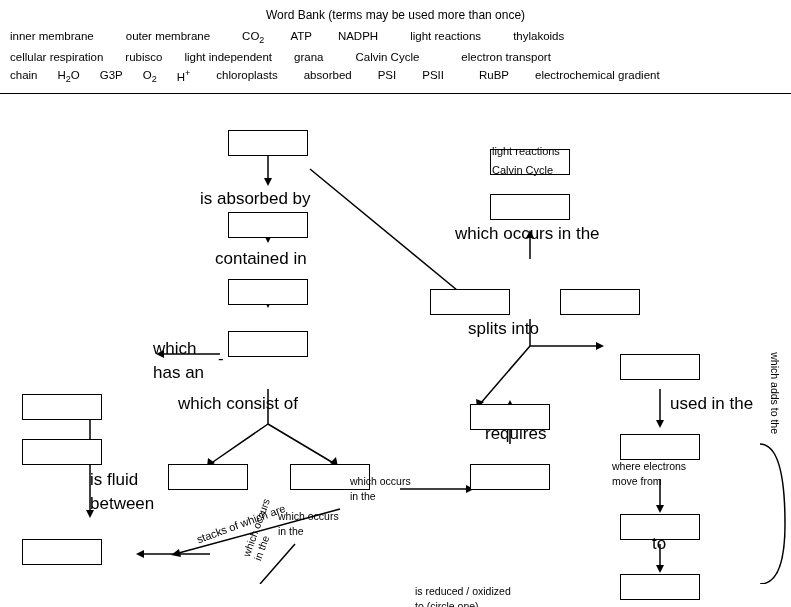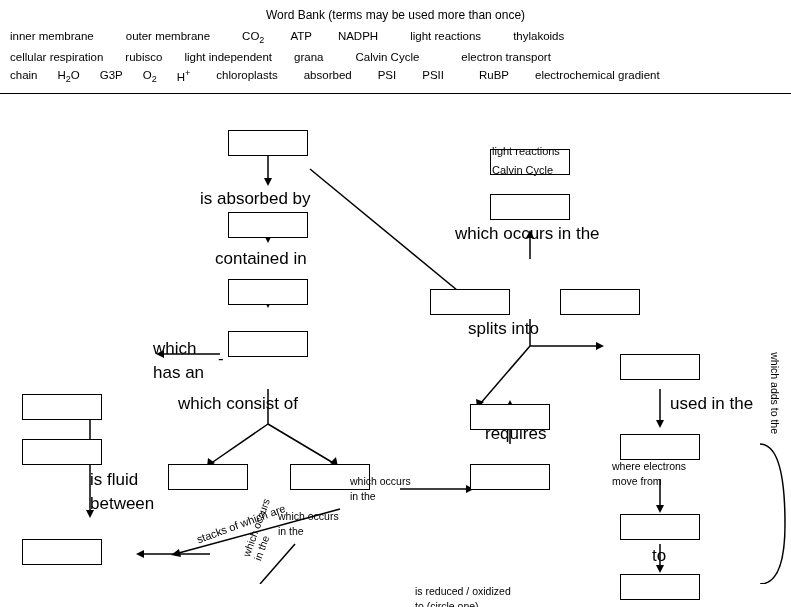--- a/index.html
+++ b/index.html
@@ -241,19 +241,19 @@
   <div class="box" style="left:620px; top:260px; width:80px;"></div>
 
   <div class="label" style="left:492px; top:70px; font-size:11px;">Calvin Cycle</div>
 
   <div class="box" style="left:620px; top:340px; width:80px;"></div>
 
   <div class="label" style="left:612px; top:365px; line-height:1.4; font-size:10.5px;">where electrons<br>move from</div>
 
   <div class="box" style="left:620px; top:420px; width:80px;"></div>
 
-  <div class="label" style="left:652px; top:452px;">to</div>
+  <div class="label" style="left:652px; top:440px;">to</div>
 
   <div class="box" style="left:620px; top:480px; width:80px;"></div>
 
   <div class="label rotated-label" style="right:10px; top:340px; transform:rotate(90deg); transform-origin: right top; font-size:10.5px;">which adds to the</div>
 
 </div>
 
 </body></html>

